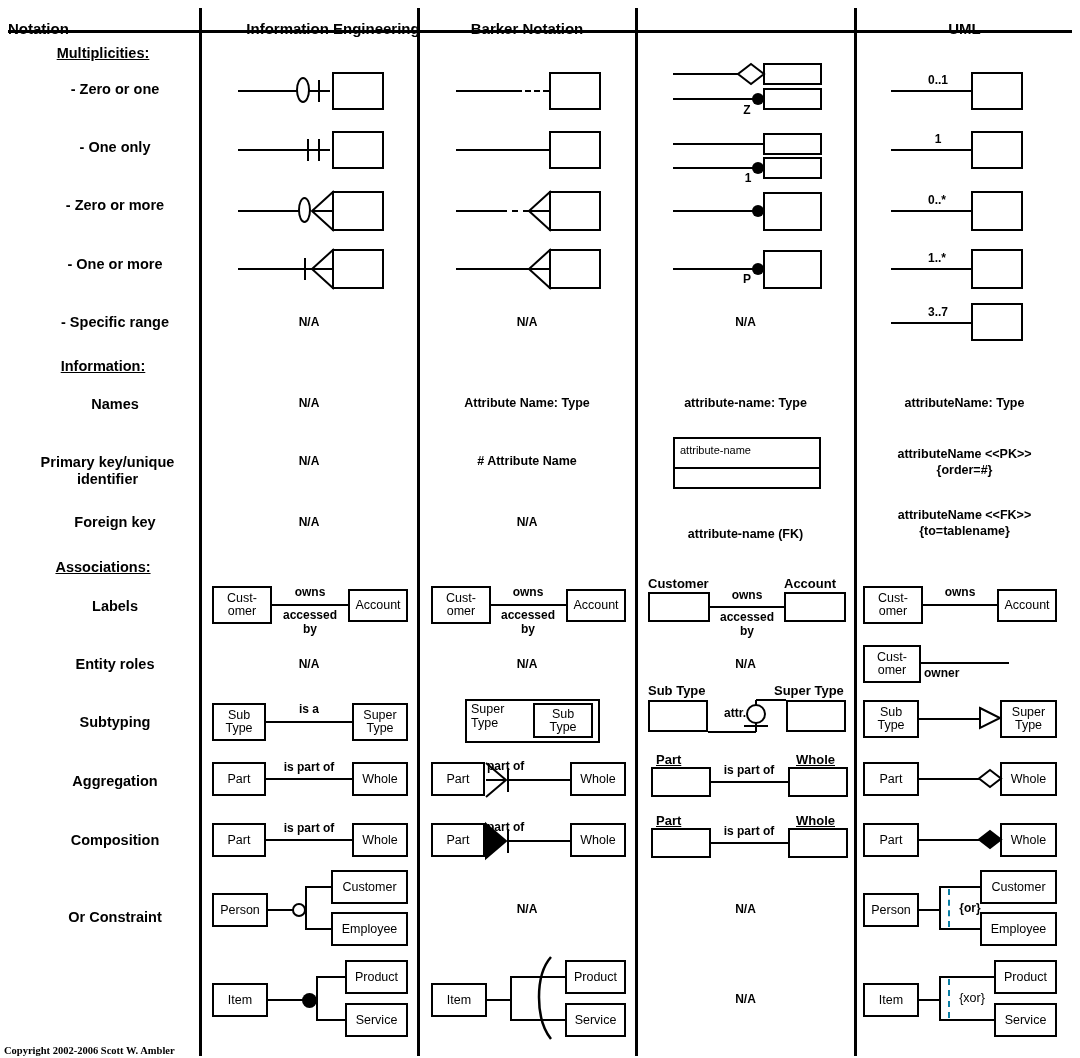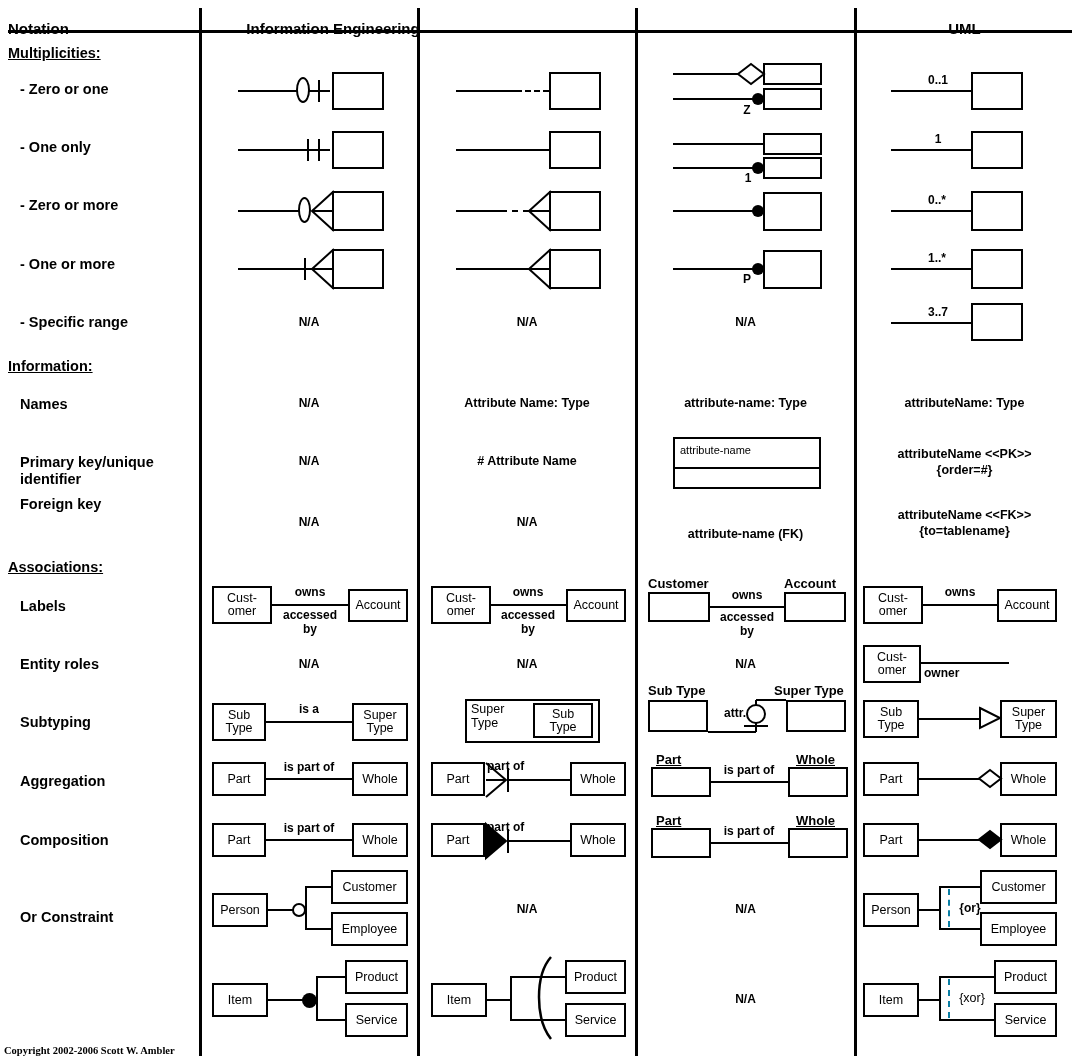--- a/index.html
+++ b/index.html
@@ -16,21 +16,21 @@
   
   .vrule{position:absolute;top:8px;bottom:2px;width:3px;background:#000;}
 
   
   .hdr{position:absolute;top:8px;height:24px;font-weight:bold;font-size:15px;line-height:20px;margin-top:11px;}
   .hdr.left{left:8px;text-align:left;}
   .hdr.ctr{text-align:center;}
   .hdrline{position:absolute;left:8px;width:1064px;top:30px;height:3px;background:#000;}
 
   
-  .rowlabel{position:absolute;left:8px;font-weight:bold;font-size:14.5px;line-height:17px;width:190px;}
+  .rowlabel{position:absolute;left:8px;font-weight:bold;font-size:14.5px;line-height:17px;width:190px;text-align:center;}
   .rowlabel.sec{text-decoration:underline;}
   .rowlabel.ind{left:20px;}
 
   
   .na{position:absolute;font-size:12px;font-weight:bold;text-align:center;}
   .celltext{position:absolute;font-size:12.5px;font-weight:bold;text-align:center;line-height:15px;}
   .box{position:absolute;border:2px solid #000;background:#fff;box-sizing:border-box;}
   .ebox{position:absolute;border:2px solid #000;background:#fff;box-sizing:border-box;
         font-size:12.5px;line-height:13px;text-align:center;display:flex;
         align-items:center;justify-content:center;flex-direction:column;color:#000;}
@@ -53,34 +53,35 @@
 
 <div class="sheet">
 
   <div class="vrule" style="left:199px;"></div>
   <div class="vrule" style="left:417px;"></div>
   <div class="vrule" style="left:635px;"></div>
   <div class="vrule" style="left:854px;"></div>
 
   <div class="hdr left">Notation</div>
   <div class="hdr ctr" style="left:202px;width:214px;padding-left:24px;">Information Engineering</div>
+  <div class="hdr ctr" style="left:420px;width:214px;">Barker Notation</div>
   <div class="hdr ctr" style="left:857px;width:215px;">UML</div>
   <div class="hdrline"></div>
 
   <div class="rowlabel sec" style="top:45px;">Multiplicities:</div>
   <div class="rowlabel ind" style="top:81px;">- Zero or one</div>
   <div class="rowlabel ind" style="top:139px;">- One only</div>
   <div class="rowlabel ind" style="top:197px;">- Zero or more</div>
   <div class="rowlabel ind" style="top:256px;">- One or more</div>
   <div class="rowlabel ind" style="top:314px;">- Specific range</div>
 
   <div class="rowlabel sec" style="top:358px;">Information:</div>
   <div class="rowlabel" style="top:396px;left:20px;">Names</div>
   <div class="rowlabel" style="top:454px;left:20px;width:175px;">Primary key/unique identifier</div>
-  <div class="rowlabel" style="top:496px;left:20px;">Foreign key</div>
+  <div class="rowlabel" style="top:514px;left:20px;">Foreign key</div>
 
   <div class="rowlabel sec" style="top:559px;">Associations:</div>
   <div class="rowlabel" style="top:598px;left:20px;">Labels</div>
   <div class="rowlabel" style="top:656px;left:20px;">Entity roles</div>
   <div class="rowlabel" style="top:714px;left:20px;">Subtyping</div>
   <div class="rowlabel" style="top:773px;left:20px;">Aggregation</div>
   <div class="rowlabel" style="top:832px;left:20px;">Composition</div>
   <div class="rowlabel" style="top:909px;left:20px;">Or Constraint</div>
 
   <div class="box" style="left:332px;top:72px;width:52px;height:38px;"></div>

